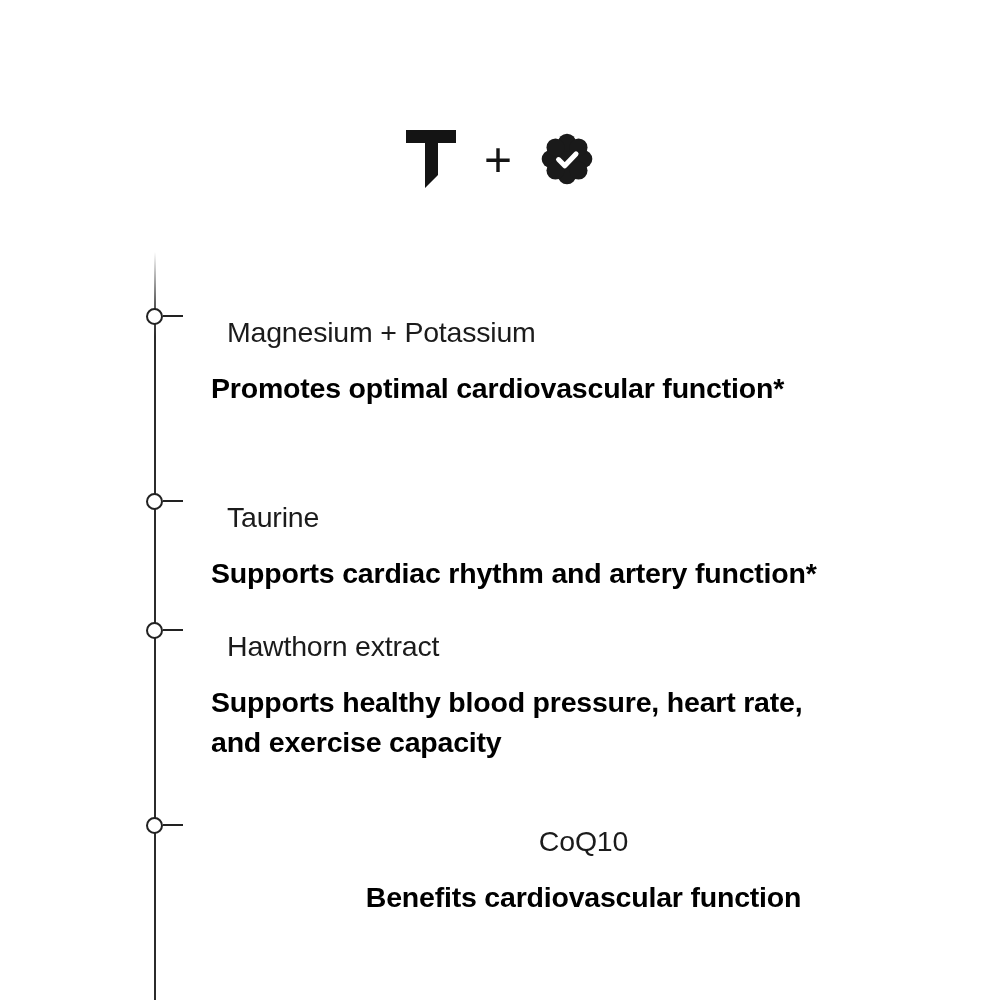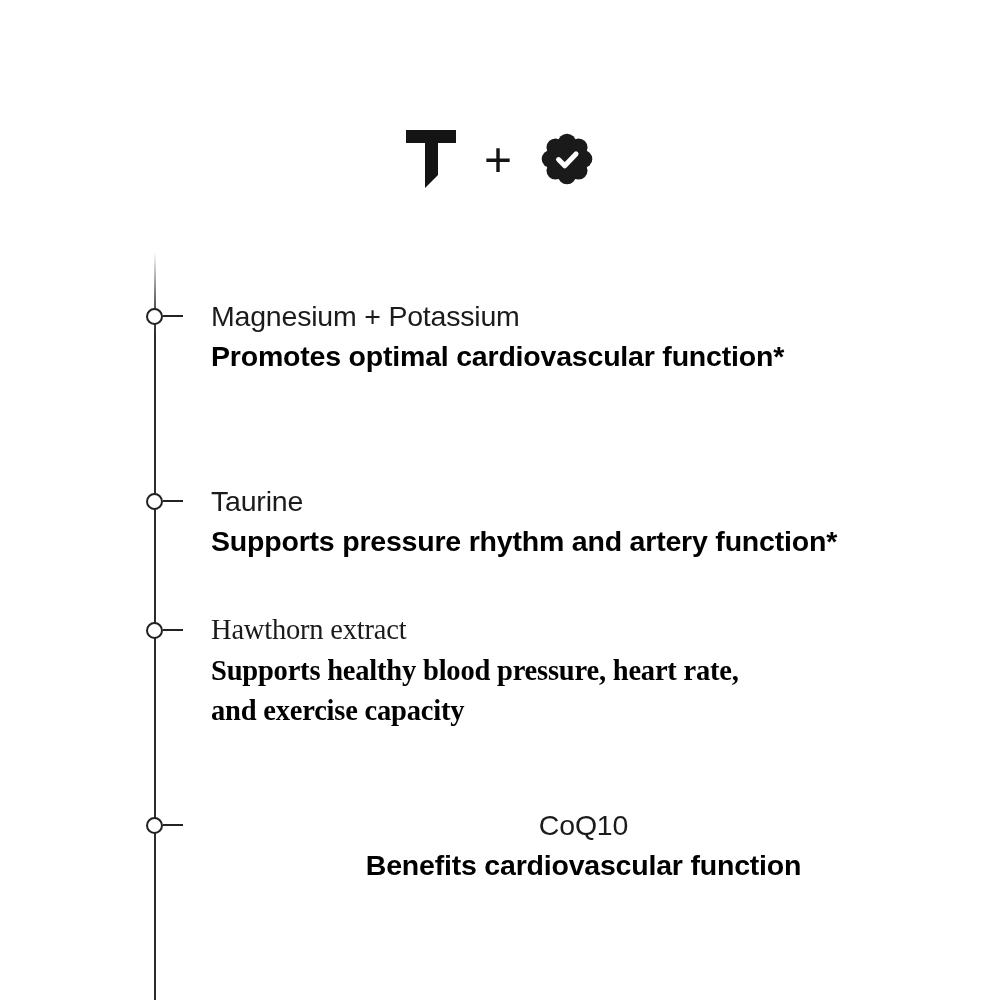--- a/index.html
+++ b/index.html
@@ -50,21 +50,21 @@
       rgba(43,43,43,0.75) 50px,
       #2b2b2b 85px);
   }
 
   .item {
     position: absolute;
     left: 211px;
     width: 745px;
   }
   .item-title {
-    margin: 0;
+    margin: 16px;
     font-size: 28.5px;
     font-weight: 400;
     line-height: 42px;
     letter-spacing: -0.2px;
     color: #1b1b1b;
   }
   .item-desc {
     margin: 0;
     font-size: 28.5px;
     font-weight: 700;
@@ -96,21 +96,21 @@
     position: absolute;
     left: 17px;
     top: 7.25px;
     width: 20px;
     height: 2.5px;
     background: #222222;
   }
 
   .item-1 { top: 295px; }
   .item-2 { top: 480px; }
-  .item-3 { top: 609px; font-family: Liberation Serif, serif; }
+  .item-3 { top: 609px; }
   .item-4 { top: 804px; text-align: center; }
 </style>
 </head>
 <body>
 
 <div class="canvas">
 
   <header class="logo-row">
     <svg class="t-svg" viewBox="0 0 50 58" aria-hidden="true">
       <path d="M0 0 H50 V13 H32 V45 L19 58 V13 H0 Z" fill="#141414"></path>
@@ -142,21 +142,21 @@
     <h3 class="item-title">Magnesium + Potassium</h3>
     <p class="item-desc">Promotes optimal cardiovascular function*</p>
   </section>
 
   <section class="item item-2">
     <span class="marker">
       <span class="marker-dot"></span>
       <span class="marker-dash"></span>
     </span>
     <h3 class="item-title">Taurine</h3>
-    <p class="item-desc">Supports pressure rhythm and artery function*</p>
+    <p class="item-desc">Supports cardiac rhythm and artery function*</p>
   </section>
 
   <section class="item item-3">
     <span class="marker">
       <span class="marker-dot"></span>
       <span class="marker-dash"></span>
     </span>
     <h3 class="item-title">Hawthorn extract</h3>
     <p class="item-desc">Supports healthy blood pressure, heart rate,
 and exercise capacity</p>

